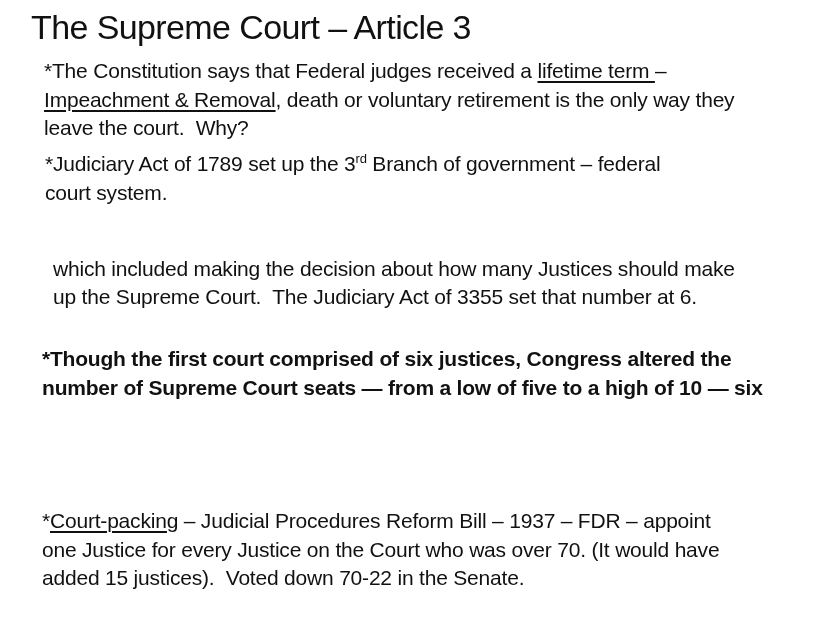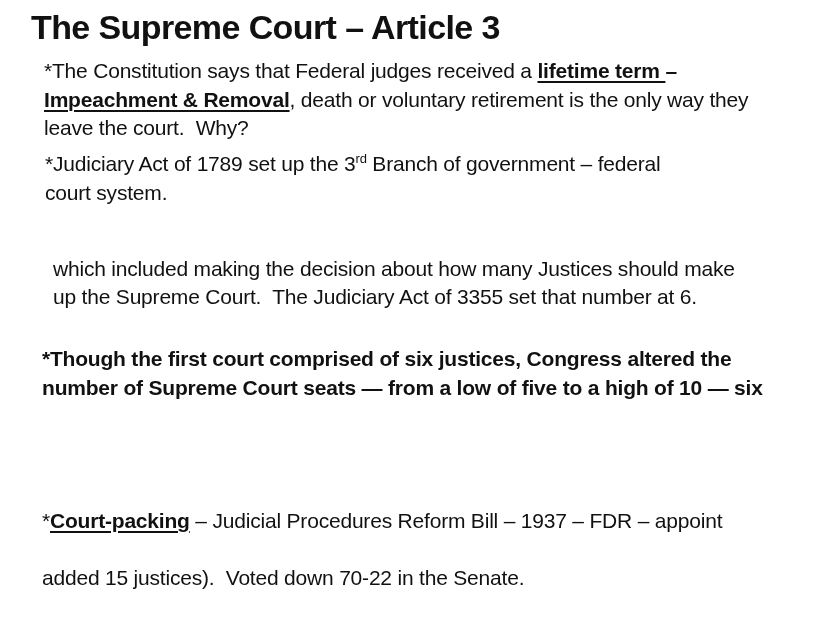--- a/index.html
+++ b/index.html
@@ -15,49 +15,49 @@
     color: #111111;
     font-family: "Liberation Sans", sans-serif;
     overflow: hidden;
   }
   .slide-title {
     position: absolute;
     left: 31px;
     top: 6px;
     margin: 0;
     font-size: 34px;
-    font-weight: 700;
+    font-weight: 400;
     letter-spacing: -0.6px;
     line-height: 1.25;
     white-space: pre;
     color: #111111;
   }
   .para {
     position: absolute;
     margin: 0;
     font-size: 21px;
     line-height: 28.5px;
     letter-spacing: -0.2px;
     white-space: pre;
     color: #111111;
   }
   .para-1 { left: 44px; top: 57px;  }
   .para-2 { left: 45px; top: 150px; }
   .para-3 { left: 53px; top: 226px; }
   .para-4 { left: 42px; top: 345px; font-weight: bold; }
   .para-5 { left: 42px; top: 507px; }
-  .b   { font-weight: 700; text-align: center; }
+  .b   { font-weight: 400; text-align: center; }
   .u   { text-decoration: underline; text-decoration-thickness: 2px; text-underline-offset: 3px; }
   .sup { font-size: 0.62em; vertical-align: super; line-height: 0; }
 </style>
 </head>
 <body>
 
 <div class="slide">
   <h1 class="slide-title">The Supreme Court – Article 3</h1>
   <div class="slide-body">
       <p class="para para-1"><span>*The Constitution says that Federal judges received a </span><span class="b u">lifetime term </span><span class="b">–</span><br><span class="b u">Impeachment &amp; Removal</span><span>, death or voluntary retirement is the only way they</span><br><span>leave the court.  Why?</span></p>
       <p class="para para-2"><span>*Judiciary Act of 1789 set up the 3</span><span class="sup">rd</span><span> Branch of government – federal</span><br><span>court system.</span></p>
       <p class="para para-3"><br><span>which included making the decision about how many Justices should make</span><br><span>up the Supreme Court.  The Judiciary Act of 3355 set that number at 6.</span></p>
       <p class="para para-4"><span>*Though the first court comprised of six justices, Congress altered the</span><br><span>number of Supreme Court seats — from a low of five to a high of 10 — six</span><br><br></p>
-      <p class="para para-5"><span>*</span><span class="b u">Court-packing</span><span> – Judicial Procedures Reform Bill – 1937 – FDR – appoint</span><br><br><span>added 15 justices).  Voted down 70-22 in the Senate.</span></p>
+      <p class="para para-5"><span>*</span><span class="b u">Court-packing</span><span> – Judicial Procedures Reform Bill – 1937 – FDR – appoint</span><br><span>one Justice for every Justice on the Court who was over 70. (It would have</span><br><span>added 15 justices).  Voted down 70-22 in the Senate.</span></p>
     </div>
 </div>
 
 </body></html>

